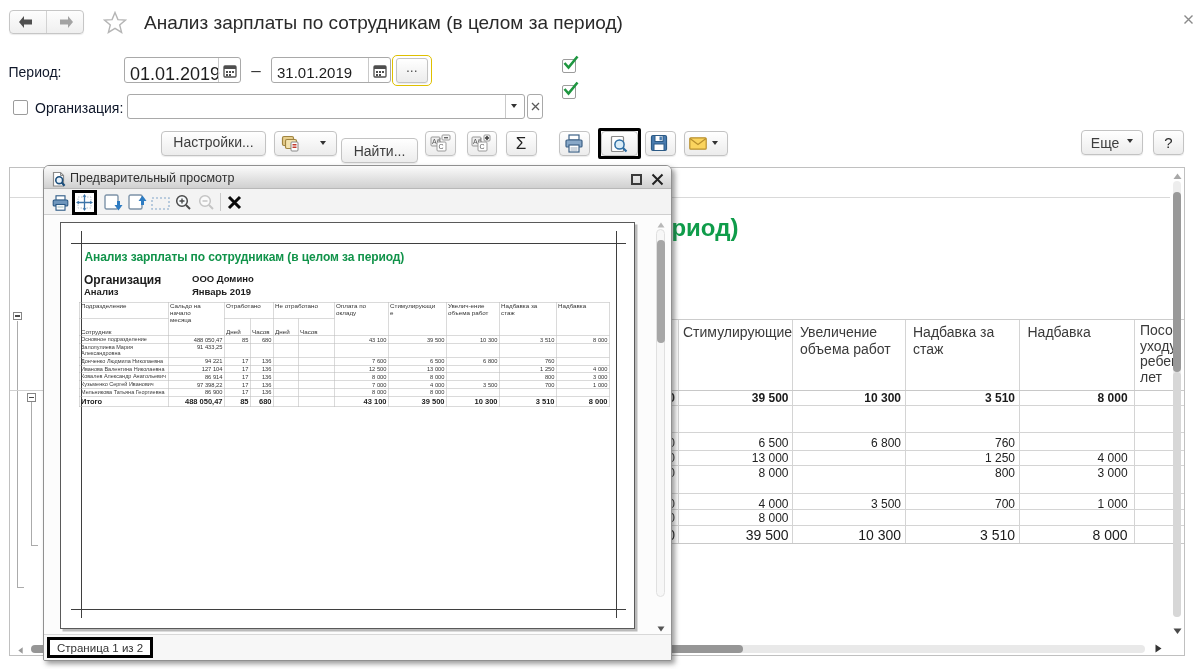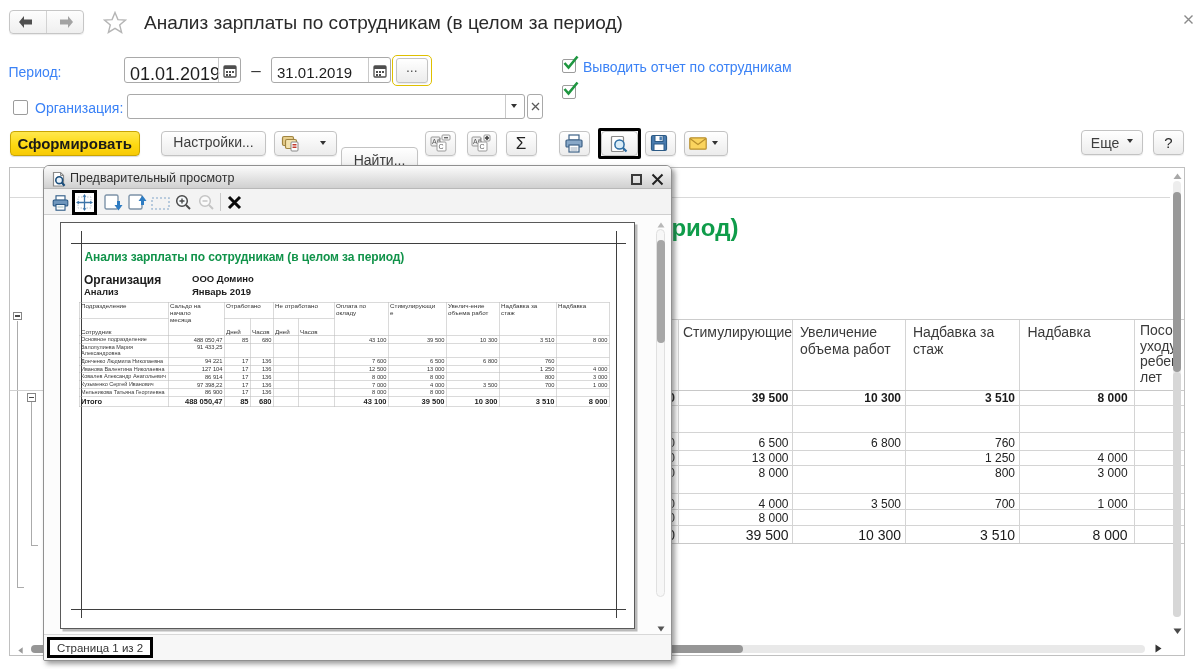--- a/index.html
+++ b/index.html
@@ -1,21 +1,21 @@
 <!DOCTYPE html>
 <html><head><meta charset="utf-8">
 <style>
 html,body{margin:0;padding:0;}
 body{width:1200px;height:669px;overflow:hidden;background:#fff;font-family:"Liberation Sans",sans-serif;}
 #stage{position:relative;width:1200px;height:576px;background:#fff;}
 .abs{position:absolute;box-sizing:border-box;}
 .btn{position:absolute;box-sizing:border-box;border:1px solid #c3c3c3;border-radius:4px;background:linear-gradient(#ffffff,#ececec);font-size:14px;color:#3d3d3d;text-align:center;box-shadow:0 1px 1px rgba(0,0,0,0.08);}
 .ipt{position:absolute;box-sizing:border-box;border:1px solid #a9a9a9;border-radius:3px;background:#fff;}
 .tri-d{width:0;height:0;border-left:3.5px solid transparent;border-right:3.5px solid transparent;border-top:4px solid #333;display:inline-block;}
-.lbl{position:absolute;font-size:14px;color:#3b82f6;white-space:nowrap;}
+.lbl{position:absolute;font-size:14px;color:#0f172a;white-space:nowrap;}
 .cell{position:absolute;white-space:nowrap;}
 </style></head>
 <body>
 <div id="stage">
 
 <div class="abs" style="left:9px;top:9.5px;width:75px;height:24px;border:1px solid #c6c6c6;border-radius:4px;background:linear-gradient(#fdfdfd,#efefef);box-shadow:0 1px 1px rgba(0,0,0,0.08);"></div>
 <div class="abs" style="left:46px;top:10.5px;width:1px;height:22px;background:#d2d2d2;"></div>
 <svg class="abs" style="left:17px;top:14.5px;" width="20" height="14" viewBox="0 0 20 14">
       <path d="M7 1 L2 7 L7 13 L7 9.5 L15 9.5 L15 4.5 L7 4.5 Z" fill="#4f4f4f"></path>
     </svg>
@@ -66,38 +66,36 @@
 <div class="abs" style="left:511px;top:103.5px;width:0;height:0;border-left:3.5px solid transparent;border-right:3.5px solid transparent;border-top:4px solid #333;"></div>
 <div class="ipt" style="left:527px;top:94px;width:16px;height:25px;border-radius:3px;"></div>
 <svg class="abs" style="left:530.5px;top:102px;" width="9" height="9" viewBox="0 0 9 9">
       <path d="M1 1 L8 8 M8 1 L1 8" stroke="#5a5a5a" stroke-width="1.3"></path>
     </svg>
 
 <div class="abs" style="left:561.5px;top:58.5px;width:14.5px;height:14.5px;border:1px solid #9c9c9c;border-radius:2px;background:#fff;"></div>
 <svg class="abs" style="left:562px;top:54px;" width="18" height="18" viewBox="0 0 18 18">
       <path d="M2.5 9 L6.5 13.5 L15.5 2.5" fill="none" stroke="#1e9640" stroke-width="2.6"></path>
     </svg>
-<div class="lbl" style="left:583px;top:58.5px;">Выводить отчет по сотрудникам</div>
 <div class="abs" style="left:561.5px;top:84.5px;width:14.5px;height:14.5px;border:1px solid #9c9c9c;border-radius:2px;background:#fff;"></div>
 <svg class="abs" style="left:562px;top:80px;" width="18" height="18" viewBox="0 0 18 18">
       <path d="M2.5 9 L6.5 13.5 L15.5 2.5" fill="none" stroke="#1e9640" stroke-width="2.6"></path>
     </svg>
 
-<div class="abs" style="left:9.5px;top:130.5px;width:130.5px;height:25px;border:1px solid #c9a502;border-radius:4px;background:linear-gradient(#ffe84e,#fed912 55%,#f7ca05);box-shadow:0 1px 1px rgba(0,0,0,0.15);text-align:center;"><span style="font-size:15px;font-weight:bold;color:#1a1a1a;position:relative;top:3.5px;">Сформировать</span></div>
 <div class="btn" style="left:161px;top:130.5px;width:105px;height:25px;"><span style="position:relative;top:2px;">Настройки...</span></div>
 <div class="btn" style="left:274px;top:130.5px;width:63px;height:25px;"></div>
 <svg class="abs" style="left:281px;top:134px;" width="20" height="18" viewBox="0 0 20 18">
       <rect x="1.5" y="2.5" width="11" height="9" rx="1.5" fill="#e7cf8e" stroke="#a08440" stroke-width="1.2"></rect>
       <rect x="4.5" y="5.5" width="11" height="9" rx="1.5" fill="#f3e3af" stroke="#a08440" stroke-width="1.2"></rect>
       <rect x="10" y="8" width="7" height="9" rx="1" fill="#fff" stroke="#888" stroke-width="1"></rect>
       <rect x="11.5" y="10" width="4" height="1.5" fill="#c23b2e"></rect>
       <rect x="11.5" y="12.5" width="4" height="1.5" fill="#c23b2e"></rect>
     </svg>
 <div class="abs" style="left:320px;top:140.5px;width:0;height:0;border-left:3.5px solid transparent;border-right:3.5px solid transparent;border-top:4px solid #333;"></div>
-<div class="btn" style="left:341px;top:147px;width:77px;height:25px;"><span style="position:relative;top:3.5px;">Найти...</span></div>
+<div class="btn" style="left:341px;top:138px;width:77px;height:25px;"><span style="position:relative;top:3.5px;">Найти...</span></div>
 <div class="btn" style="left:425px;top:130.5px;width:31px;height:25px;"></div>
 <svg class="abs" style="left:430px;top:134px;" width="22" height="19" viewBox="0 0 22 19">
       <rect x="1" y="3" width="9" height="9" rx="1" fill="#eee" stroke="#999"></rect>
       <text x="2" y="10" font-size="7" fill="#555" font-family="Liberation Sans">Аб</text>
       <rect x="7" y="8" width="9" height="9" rx="1" fill="#fff" stroke="#999"></rect>
       <text x="8.5" y="15" font-size="7" fill="#555" font-family="Liberation Sans">С</text>
       <rect x="12" y="1" width="8" height="5" rx="1" fill="#f5f5f5" stroke="#999"></rect>
       <rect x="14" y="3" width="4" height="1.4" fill="#666"></rect>
     </svg>
 <div class="btn" style="left:466.5px;top:130.5px;width:30px;height:25px;"></div>

